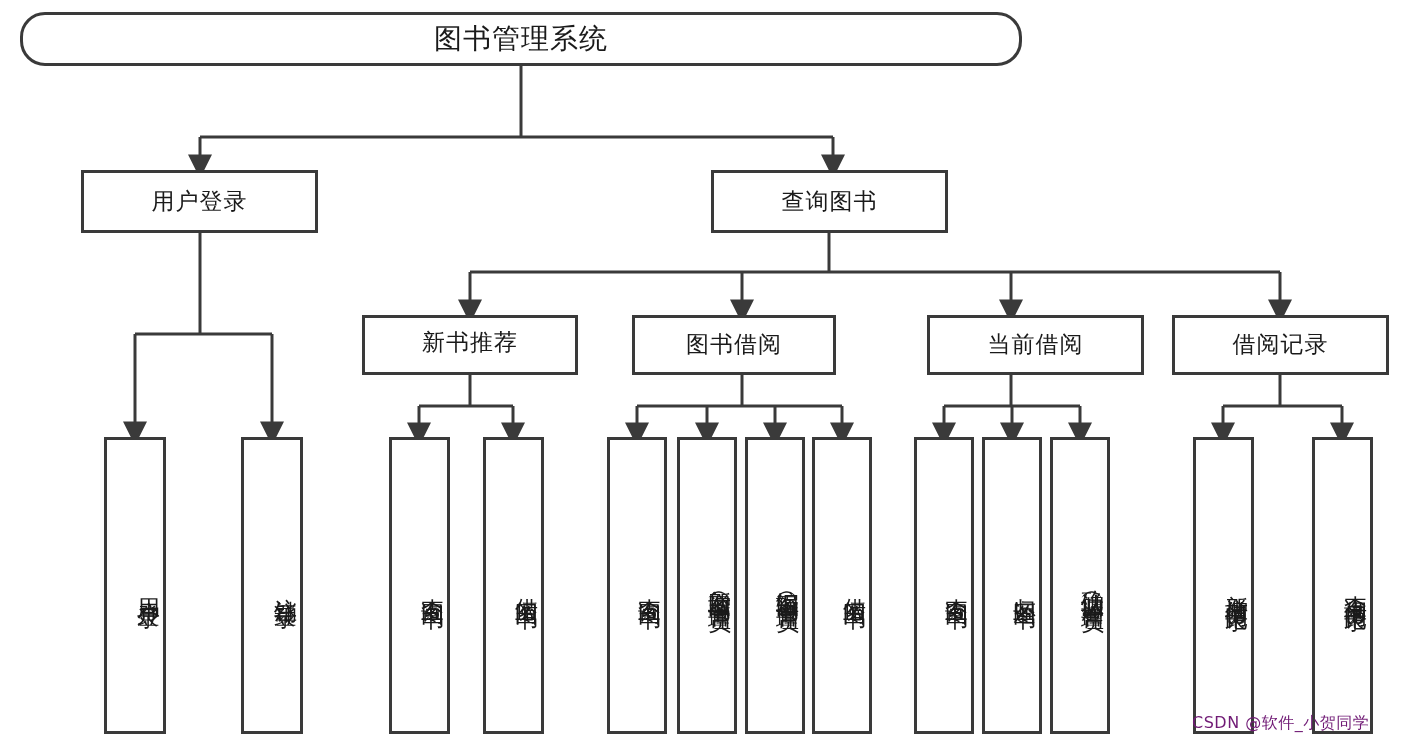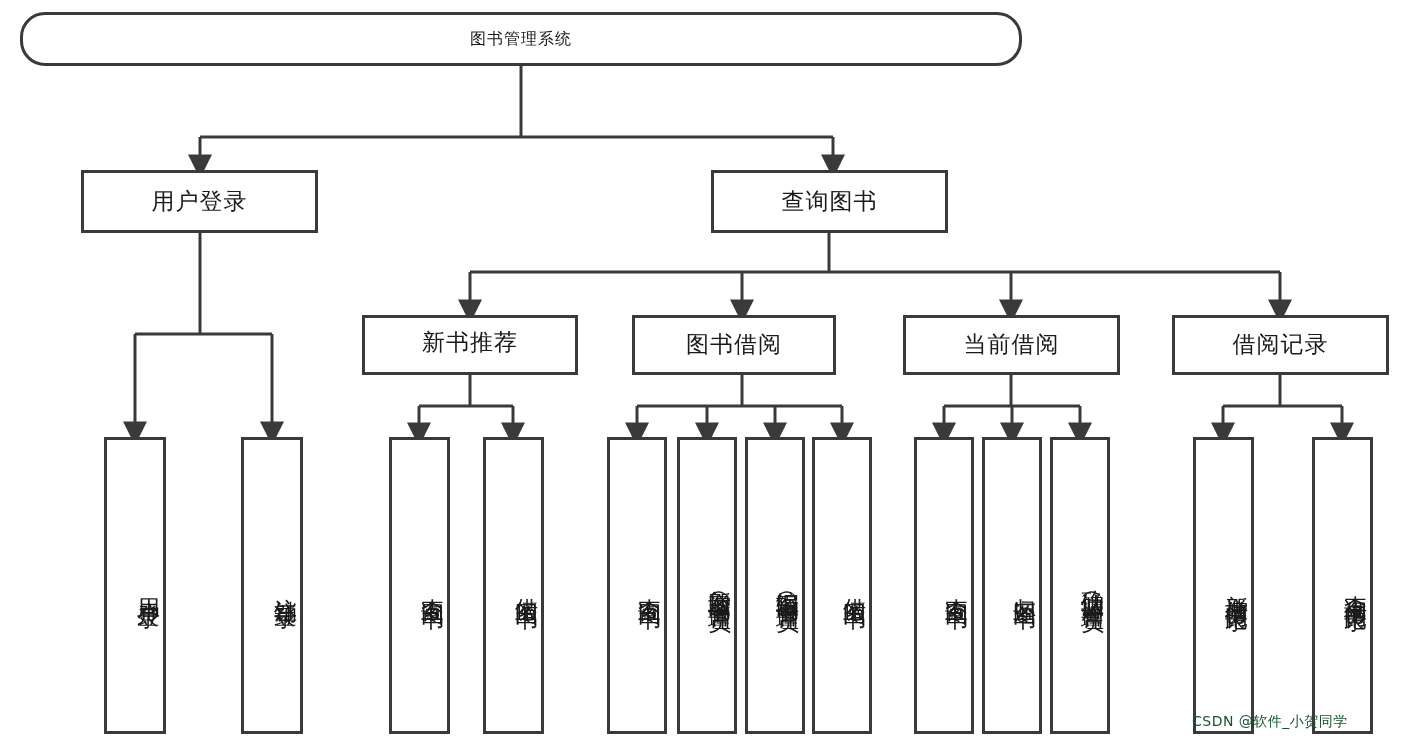--- a/index.html
+++ b/index.html
@@ -37,43 +37,43 @@
     color: #1a1a1a;
     text-align: center;
     z-index: 2;
   }
   .node.h {
     font-size: 23px;
     letter-spacing: 1px;
     line-height: 1.2;
   }
   .node.root {
-    font-size: 16px;
+    font-size: 28px;
     border-radius: 25px;
   }
   .node.v {
     font-size: 23px;
     writing-mode: vertical-rl;
     text-orientation: upright;
     letter-spacing: 3px;
     line-height: 1.25;
     padding-top: 6px;
     padding-bottom: 6px;
     align-items: flex-start;
     justify-content: center;
   }
   .node.v.top {
     align-items: flex-start;
   }
   .watermark {
     position: absolute;
     left: 1192px;
     top: 713px;
-    font-size: 14px;
-    color: #14532d;
+    font-size: 16px;
+    color: #701a75;
     white-space: nowrap;
     z-index: 3;
     letter-spacing: 0.5px;
   }
 </style>
 </head>
 <body>
 
 <div id="canvas">
 
@@ -127,21 +127,21 @@
     </g>
   </svg>
 
   <div class="node h root" style="left:20px; top:12px; width:1002px; height:54px;">图书管理系统</div>
 
   <div class="node h" style="left:81px; top:170px; width:237px; height:63px;">用户登录</div>
   <div class="node h" style="left:711px; top:170px; width:237px; height:63px;">查询图书</div>
 
   <div class="node h" style="left:362px; top:315px; width:216px; height:60px;font-family:Liberation Mono, monospace;">新书推荐</div>
   <div class="node h" style="left:632px; top:315px; width:204px; height:60px;">图书借阅</div>
-  <div class="node h" style="left:903px; top:315px; width:217px; height:60px;">当前借阅</div>
+  <div class="node h" style="left:927px; top:315px; width:217px; height:60px;">当前借阅</div>
   <div class="node h" style="left:1172px; top:315px; width:217px; height:60px;">借阅记录</div>
 
   <div class="node v" style="left:104px; top:437px; width:62px; height:297px;">用户登录</div>
   <div class="node v" style="left:241px; top:437px; width:62px; height:297px;">注销登录</div>
 
   <div class="node v" style="left:389px; top:437px; width:61px; height:297px;">查询图书</div>
   <div class="node v" style="left:483px; top:437px; width:61px; height:297px;">借阅图书</div>
 
   <div class="node v" style="left:607px; top:437px; width:60px; height:297px;">查询图书</div>
   <div class="node v top" style="left:677px; top:437px; width:60px; height:297px;">新增图书（管理员）</div>

